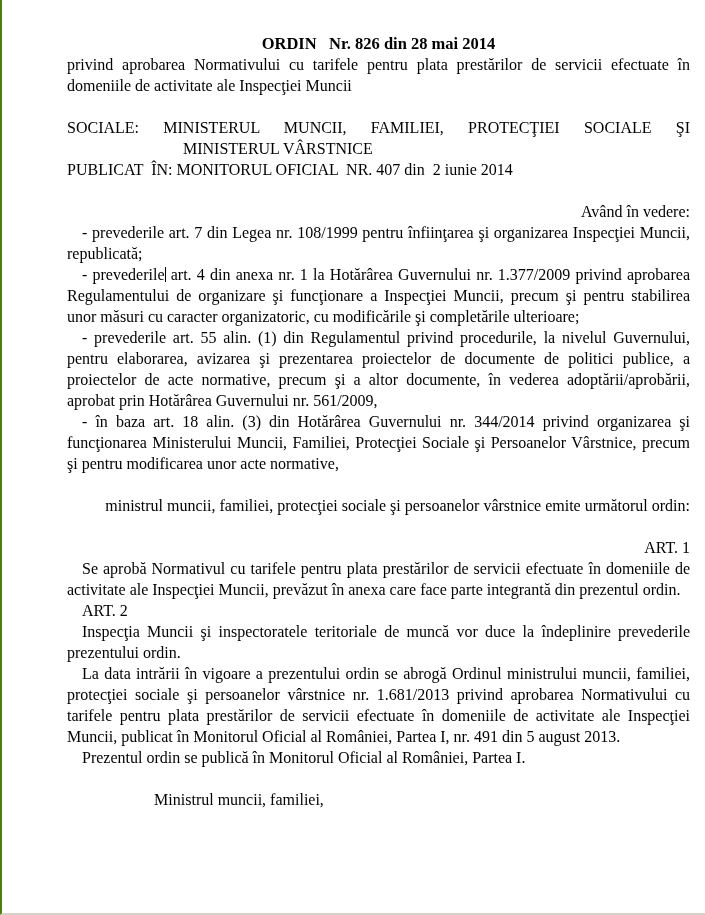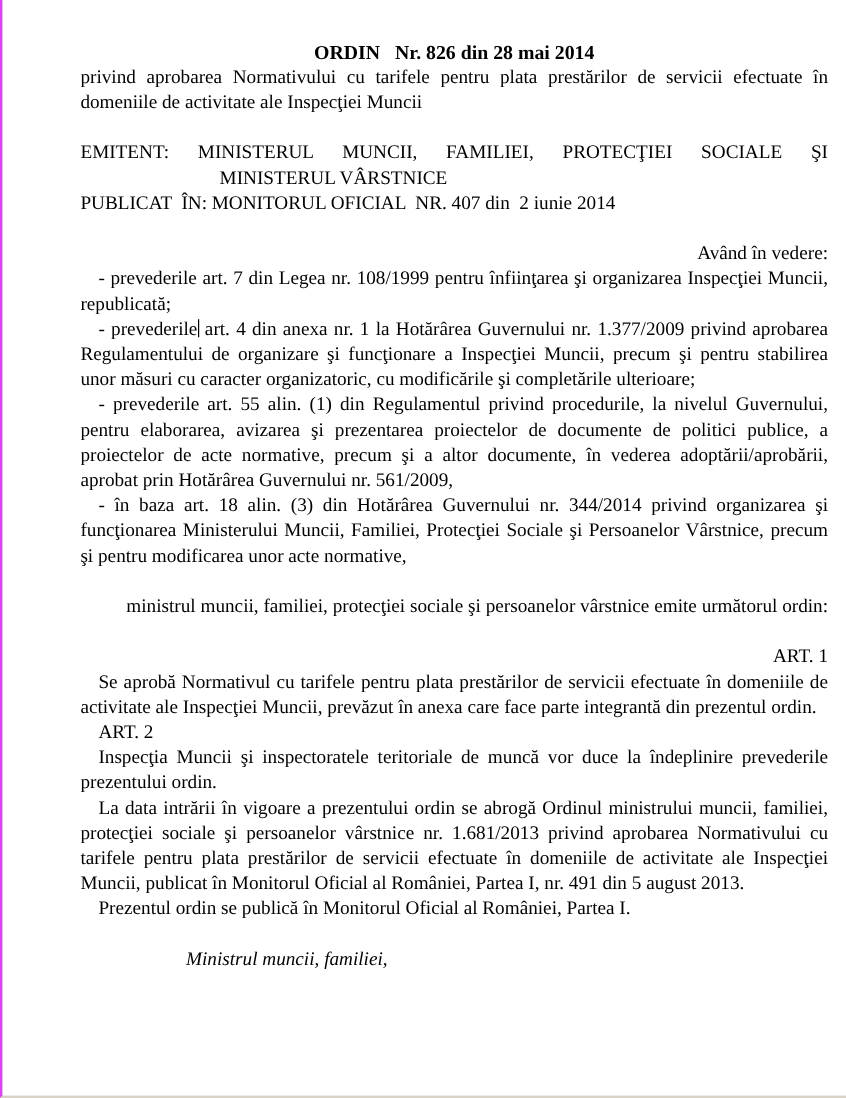--- a/index.html
+++ b/index.html
@@ -3,21 +3,21 @@
 <meta charset="utf-8">
 <style>
   html, body { margin:0; padding:0; background:#fff; }
   body {
     width:705px; height:915px; overflow:hidden;
     font-family:"Liberation Serif", serif;
   }
   .page {
     position:relative; box-sizing:border-box;
     width:705px; height:915px; background:#ffffff;
-    border-left:2px solid #d946ef;
+    border-left:2px solid #4d7c0f;
     border-bottom:2px solid #d8d2c6;
   }
   .content {
     box-sizing:border-box;
     padding:33px 15px 0 65px;
     font-size:16px; line-height:21px; color:#000;
   }
   .doc-title {
     margin:0; font-weight:bold; text-align:center;
     white-space:pre-wrap; font-size:16.5px;
@@ -28,34 +28,34 @@
   .emitent-line2 { margin-left:116px; }
   .publicat { margin:0; white-space:pre-wrap; }
   .para { margin:0; text-align:justify; text-indent:15px; }
   .art-heading { margin:0; text-indent:15px; }
   .gap-top { margin-top:21px;text-align:right; }
   .caret {
     display:inline-block; width:1px; height:15px;
     background:#000; vertical-align:-2px;
   }
   .signature { margin-top:21px; width:340px; margin-left:2px; text-align:center; }
-  .signature p { margin:18px;font-style:italic; }
+  .signature p { margin:18px; }
 </style>
 </head>
 <body>
 
 <div class="page">
   <div class="content">
 
     <p class="doc-title">ORDIN   Nr. 826 din 28 mai 2014</p>
 
     <p class="subtitle">privind aprobarea Normativului cu tarifele pentru plata prestărilor de servicii efectuate în domeniile de activitate ale Inspecţiei Muncii</p>
 
     <div class="emitent">
-      <div class="emitent-line1"><span>EMITENT:</span> <span>MINISTERUL MUNCII, FAMILIEI, PROTECŢIEI SOCIALE ŞI</span></div>
+      <div class="emitent-line1"><span>SOCIALE:</span> <span>MINISTERUL MUNCII, FAMILIEI, PROTECŢIEI SOCIALE ŞI</span></div>
       <div class="emitent-line2">MINISTERUL VÂRSTNICE</div>
     </div>
 
     <p class="publicat">PUBLICAT  ÎN: MONITORUL OFICIAL  NR. 407 din  2 iunie 2014</p>
 
     <p class="para gap-top">Având în vedere:</p>
 
     <p class="para">- prevederile art. 7 din Legea nr. 108/1999 pentru înfiinţarea şi organizarea Inspecţiei Muncii, republicată;</p>
 
     <p class="para"><span>- prevederile</span><span class="caret"></span><span> art. 4 din anexa nr. 1 la Hotărârea Guvernului nr. 1.377/2009 privind aprobarea Regulamentului de organizare şi funcţionare a Inspecţiei Muncii, precum şi pentru stabilirea unor măsuri cu caracter organizatoric, cu modificările şi completările ulterioare;</span></p>

